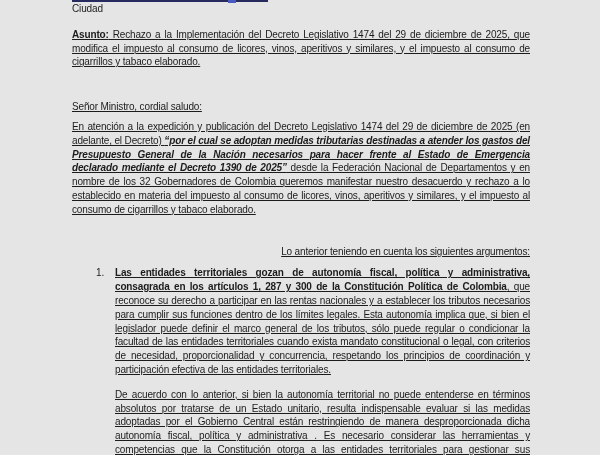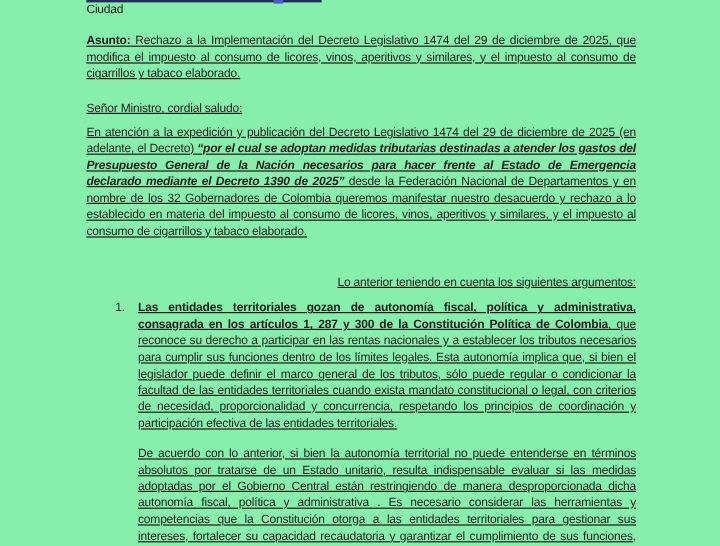--- a/index.html
+++ b/index.html
@@ -5,21 +5,21 @@
   html, body {
     margin: 0;
     padding: 0;
     background: #ffffff;
   }
   .page {
     position: relative;
     width: 600px;
     height: 455px;
     overflow: hidden;
-    background: #86efac;
+    background: #e5e5e5;
     font-family: "Liberation Sans", sans-serif;
     font-size: 10px;
     line-height: 13.8px;
     color: #1c1c1c;
     letter-spacing: -0.15px;
   }
   .content {
     padding: 0 70px 0 72px;
   }
   .cut-rule {
@@ -41,21 +41,21 @@
   .city {
     margin: 0;
     padding-top: 2px;
   }
   .para {
     margin: 0;
     text-align: justify;
     text-decoration: underline;
   }
   .subject   { margin-top: 12px; }
-  .salutation{ margin-top: 15px; text-align: left; }
+  .salutation{ margin-top: 31px; text-align: left; }
   .intro     { margin-top: 6px; }
   .args-lead { margin-top: 28px; text-align: right; }
   .list-item {
     margin-top: 8px;
     display: flex;
   }
   .list-item .num {
     flex: 0 0 43px;
     padding-left: 24px;
     box-sizing: border-box;

